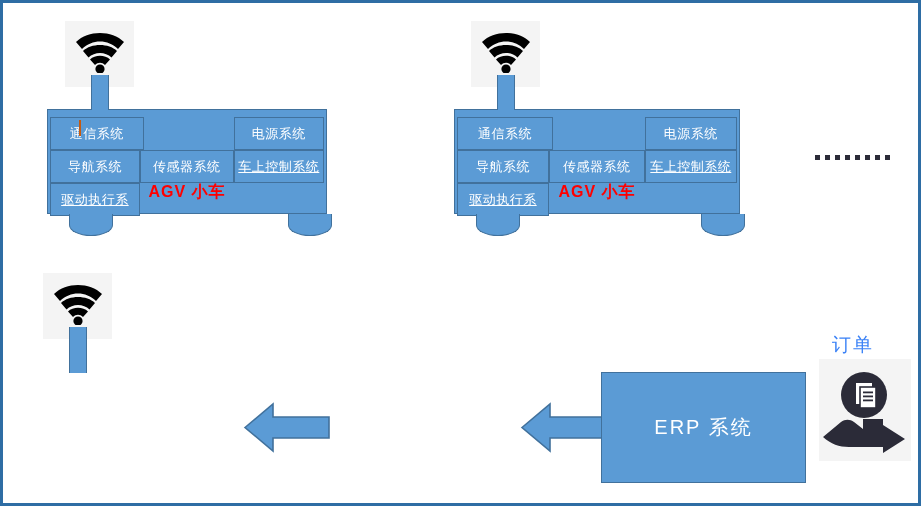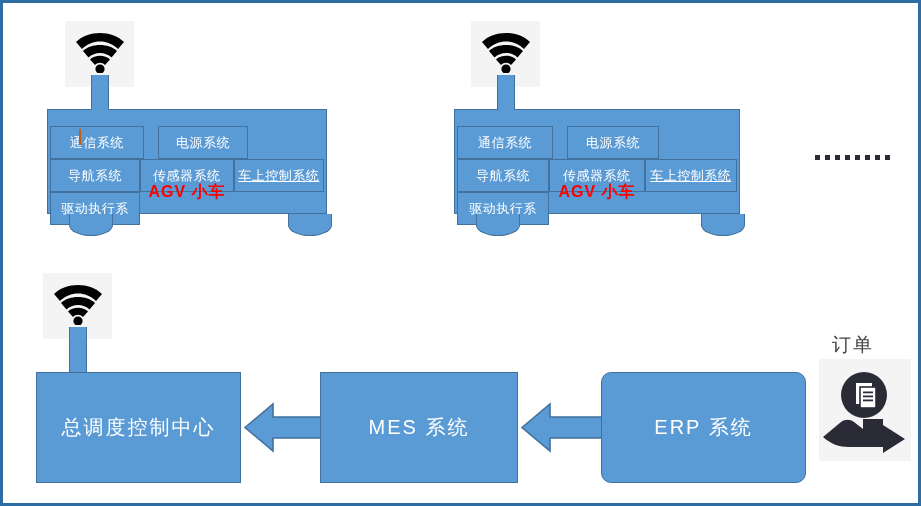--- a/index.html
+++ b/index.html
@@ -43,41 +43,42 @@
     border:1px solid #41719c;
     box-sizing:border-box;
   }
   .agv-grid{
     position:absolute;
     left:0;top:0;
     width:100%;
     display:flex;
     flex-wrap:wrap;
     box-sizing:border-box;
-    padding:17px 3px 0 3px;
+    padding:8px 3px 0 3px;
+    justify-content:space-between;
   }
   .cell{
     box-sizing:border-box;
     background:#5b9bd5;
     border:1px solid #41719c;
     color:#ffffff;
     display:flex;
     align-items:center;
     justify-content:center;
     font-size:13px;
     letter-spacing:0.5px;
     height:33px;
     position:relative;
   }
   .cell.c1{width:34.2%;}
   .cell.c2{width:33.0%;margin-left:14px;}
   .cell.c3{width:32.8%;}
   .cell.r2a{width:34.2%;font-family:Liberation Serif, serif;}
   .cell.r2b{width:33.0%;text-decoration:underline;}
-  .cell.r2c{width:32.8%;}
+  .cell.r2c{width:32.8%;text-decoration:underline;}
   .agv-title{
     position:absolute;
     left:3px;right:3px;
     height:42px;
     display:flex;
     align-items:center;
     justify-content:center;
     color:#ff0000;
     font-weight:bold;
     font-size:16px;
@@ -120,21 +121,21 @@
     align-items:center;
   }
   .ellipsis i{
     display:block;
     width:5px;height:5px;
     background:#2b2b38;
   }
   .order-label{
     position:absolute;
     font-size:19px;
-    color:#404040;
+    color:#3b82f6;
     letter-spacing:2px;
   }
   .order-plate{
     position:absolute;
     background:#f4f4f4;
   }
 </style>
 </head>
 <body>
 
@@ -229,37 +230,31 @@
   <div class="wifi-plate" style="left:40px;top:270px;width:69px;height:66px;">
     <svg class="wifi-glyph" viewBox="0 0 56 44">
       <path d="M4 13 C16 1,40 1,52 13 L46 20 C36 10,20 10,10 20 Z" fill="#000"></path>
       <path d="M11 22 C19 14,37 14,45 22 L39.5 28.5 C33.5 22.5,22.5 22.5,16.5 28.5 Z" fill="#000"></path>
       <path d="M18 30.5 C23 25.5,33 25.5,38 30.5 L33 36 C30 33,26 33,23 36 Z" fill="#000"></path>
       <circle cx="28" cy="40" r="4.6" fill="#000"></circle>
     </svg>
   </div>
   <div class="mast" style="left:66px;top:324px;width:16px;height:46px;"></div>
 
-  <div class="box" style="left:33px;top:369px;width:205px;height:111px;">
-    <span>总调度控制中心</span>
-  </div>
 
   <svg class="arrow" style="left:240px;top:396px;width:88px;height:57px;" viewBox="0 0 88 57">
     <polygon points="2,28.5 30,5 30,18 86,18 86,39 30,39 30,52" fill="#5b9bd5" stroke="#41719c" stroke-width="1.6" stroke-linejoin="miter"></polygon>
   </svg>
 
-  <div class="box" style="left:317px;top:369px;width:198px;height:111px;">
-    <span>MES 系统</span>
-  </div>
 
   <svg class="arrow" style="left:517px;top:396px;width:84px;height:57px;" viewBox="0 0 84 57">
     <polygon points="2,28.5 30,5 30,18 82,18 82,39 30,39 30,52" fill="#5b9bd5" stroke="#41719c" stroke-width="1.6" stroke-linejoin="miter"></polygon>
   </svg>
 
-  <div class="box" style="left:598px;top:369px;width:205px;height:111px;border-radius:10px;">
+  <div class="box" style="left:598px;top:369px;width:205px;height:111px;">
     <span>ERP 系统</span>
   </div>
 
   <div class="order-label" style="left:829px;top:329px;">订单</div>
 
   <div class="order-plate" style="left:816px;top:356px;width:92px;height:102px;">
     <svg viewBox="0 0 92 102" style="position:absolute;left:0;top:0;width:92px;height:102px;">
 
       <circle cx="45" cy="36" r="23" fill="#2b2b38"></circle>
       <rect x="37" y="24" width="16" height="21" fill="#ffffff"></rect>

